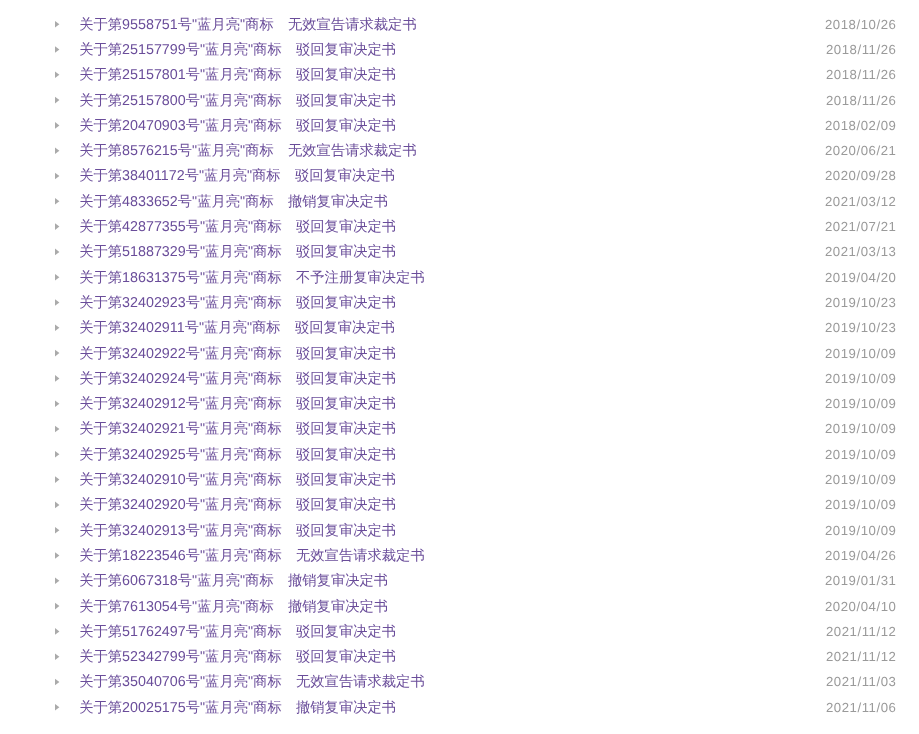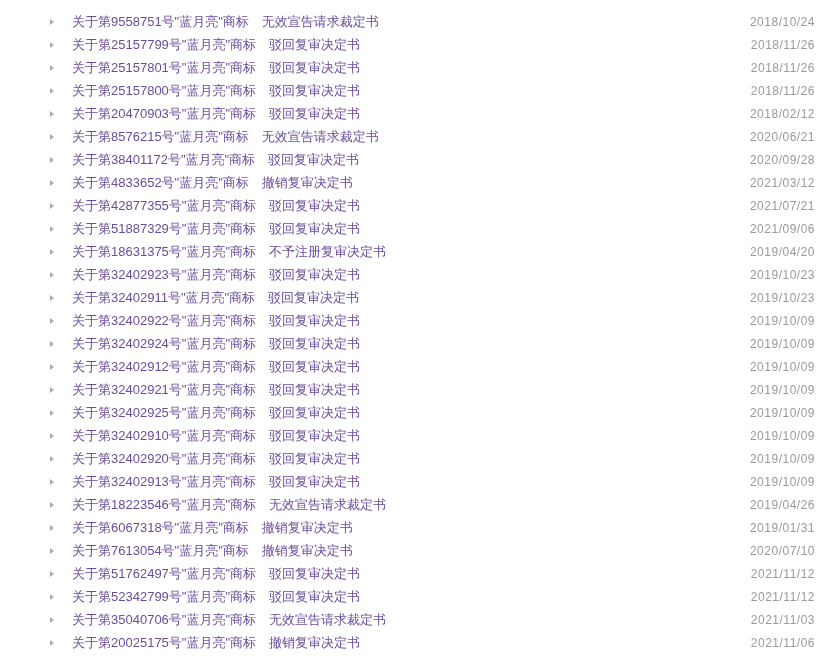--- a/index.html
+++ b/index.html
@@ -43,41 +43,41 @@
       padding-left: 20px;
     }
   </style>
 </head>
 <body>
 
 <div class="list" id="list-container">
     <div class="row">
       <span class="bullet"></span>
       <a class="title">关于第9558751号"蓝月亮"商标　无效宣告请求裁定书</a>
-      <span class="date">2018/10/24</span>
+      <span class="date">2018/10/26</span>
     </div>
     <div class="row">
       <span class="bullet"></span>
       <a class="title">关于第25157799号"蓝月亮"商标　驳回复审决定书</a>
       <span class="date">2018/11/26</span>
     </div>
     <div class="row">
       <span class="bullet"></span>
       <a class="title">关于第25157801号"蓝月亮"商标　驳回复审决定书</a>
       <span class="date">2018/11/26</span>
     </div>
     <div class="row">
       <span class="bullet"></span>
       <a class="title">关于第25157800号"蓝月亮"商标　驳回复审决定书</a>
       <span class="date">2018/11/26</span>
     </div>
     <div class="row">
       <span class="bullet"></span>
       <a class="title">关于第20470903号"蓝月亮"商标　驳回复审决定书</a>
-      <span class="date">2018/02/12</span>
+      <span class="date">2018/02/09</span>
     </div>
     <div class="row">
       <span class="bullet"></span>
       <a class="title">关于第8576215号"蓝月亮"商标　无效宣告请求裁定书</a>
       <span class="date">2020/06/21</span>
     </div>
     <div class="row">
       <span class="bullet"></span>
       <a class="title">关于第38401172号"蓝月亮"商标　驳回复审决定书</a>
       <span class="date">2020/09/28</span>
@@ -88,21 +88,21 @@
       <span class="date">2021/03/12</span>
     </div>
     <div class="row">
       <span class="bullet"></span>
       <a class="title">关于第42877355号"蓝月亮"商标　驳回复审决定书</a>
       <span class="date">2021/07/21</span>
     </div>
     <div class="row">
       <span class="bullet"></span>
       <a class="title">关于第51887329号"蓝月亮"商标　驳回复审决定书</a>
-      <span class="date">2021/09/06</span>
+      <span class="date">2021/03/13</span>
     </div>
     <div class="row">
       <span class="bullet"></span>
       <a class="title">关于第18631375号"蓝月亮"商标　不予注册复审决定书</a>
       <span class="date">2019/04/20</span>
     </div>
     <div class="row">
       <span class="bullet"></span>
       <a class="title">关于第32402923号"蓝月亮"商标　驳回复审决定书</a>
       <span class="date">2019/10/23</span>
@@ -158,21 +158,21 @@
       <span class="date">2019/04/26</span>
     </div>
     <div class="row">
       <span class="bullet"></span>
       <a class="title">关于第6067318号"蓝月亮"商标　撤销复审决定书</a>
       <span class="date">2019/01/31</span>
     </div>
     <div class="row">
       <span class="bullet"></span>
       <a class="title">关于第7613054号"蓝月亮"商标　撤销复审决定书</a>
-      <span class="date">2020/07/10</span>
+      <span class="date">2020/04/10</span>
     </div>
     <div class="row">
       <span class="bullet"></span>
       <a class="title">关于第51762497号"蓝月亮"商标　驳回复审决定书</a>
       <span class="date">2021/11/12</span>
     </div>
     <div class="row">
       <span class="bullet"></span>
       <a class="title">关于第52342799号"蓝月亮"商标　驳回复审决定书</a>
       <span class="date">2021/11/12</span>

